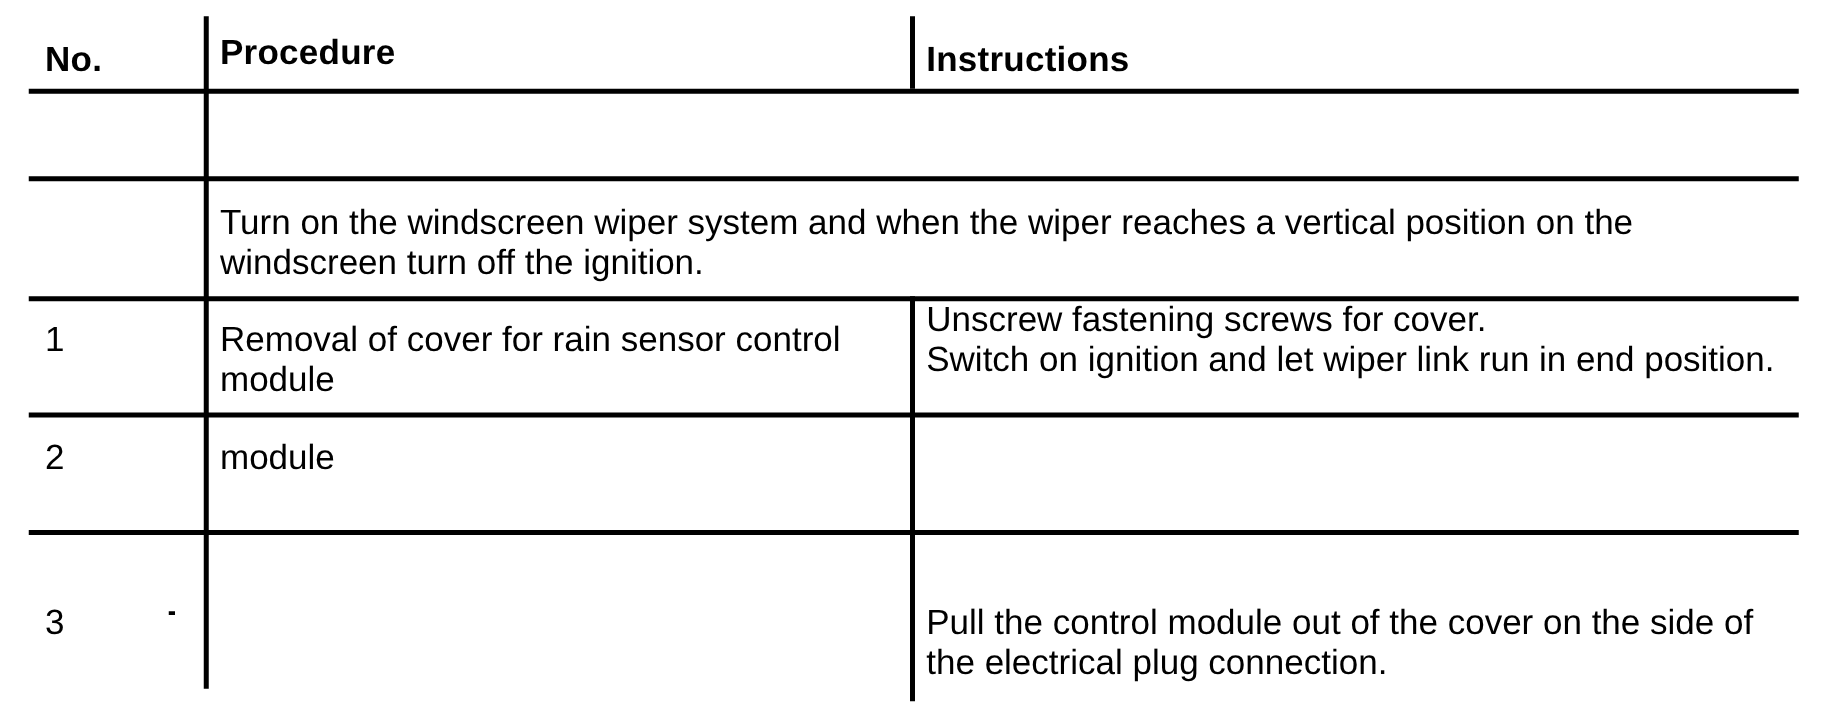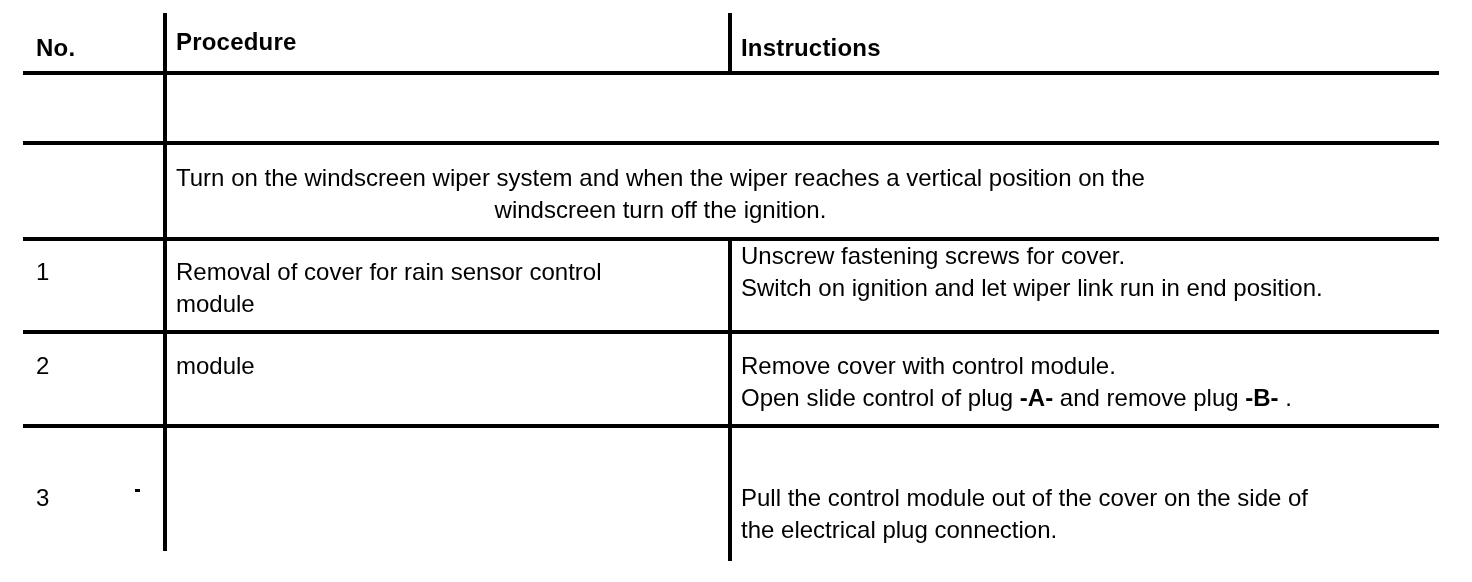--- a/index.html
+++ b/index.html
@@ -2,21 +2,21 @@
 <html><head>
 <meta charset="utf-8">
 <style>
   html,body{margin:0;padding:0;background:#fff;}
   .page{
     position:relative;
     width:1472px;
     height:582px;
     background:#ffffff;
     font-family:"Liberation Sans", sans-serif;
-    font-size:24px;
+    font-size:28px;
     line-height:32px;
     color:#000;
     overflow:hidden;
   }
   .t{position:absolute;white-space:nowrap;}
   .hd{font-weight:bold;letter-spacing:0.2px;}
   .hl,.vl{position:absolute;background:#000;}
   .hl{left:23px;width:1416px;height:4px;}
   .vl{width:4px;}
   #hl1{top:71px;}
@@ -24,21 +24,21 @@
   #hl3{top:237px;}
   #hl4{top:330px;}
   #hl5{top:424px;}
   #vl1{left:163px;top:13px;height:538px;}
   #vl2a{left:728px;top:13px;height:58px;}
   #vl2b{left:728px;top:237px;height:324px;}
   #h-no{left:36px;top:32px;}
   #h-proc{left:176px;top:16px;margin-top:10px;}
   #h-instr{left:741px;top:32px;}
   #prelim1{left:176px;top:94px;}
-  #prelim2{left:176px;top:162px;text-align:center;}
+  #prelim2{left:176px;top:162px;}
   #r1-no{left:36px;top:256px;}
   #r1-proc{left:176px;top:256px;}
   #r1-instr{left:741px;top:240px;}
   #r2-no{left:36px;top:350px;}
   #r2-proc{left:176px;top:350px;}
   #r2-instr{left:741px;top:350px;}
   #r3-no{left:36px;top:482px;}
   #r3-proc{left:176px;top:482px;}
   #r3-instr{left:741px;top:482px;}
   .speck{position:absolute;left:135px;top:489px;width:5px;height:3px;background:#000;}
@@ -74,26 +74,20 @@
   </div>
   <div class="t" id="r1-instr">
     <div>Unscrew fastening screws for cover.</div>
     <div>Switch on ignition and let wiper link run in end position.</div>
   </div>
 
   <div class="t" id="r2-no">2</div>
   <div class="t" id="r2-proc">
     <div>module</div>
   </div>
-  <div class="t" id="r2-instr">
-    <div>Remove cover with control module.</div>
-    <div>
-      <span>Open slide control of plug </span><b>-A-</b><span> and remove plug </span><b>-B-</b><span> .</span>
-    </div>
-  </div>
 
   <div class="t" id="r3-no">3</div>
   <div class="speck"></div>
   <div class="t" id="r3-instr">
     <div>Pull the control module out of the cover on the side of</div>
     <div>the electrical plug connection.</div>
   </div>
 
 </div>
 

